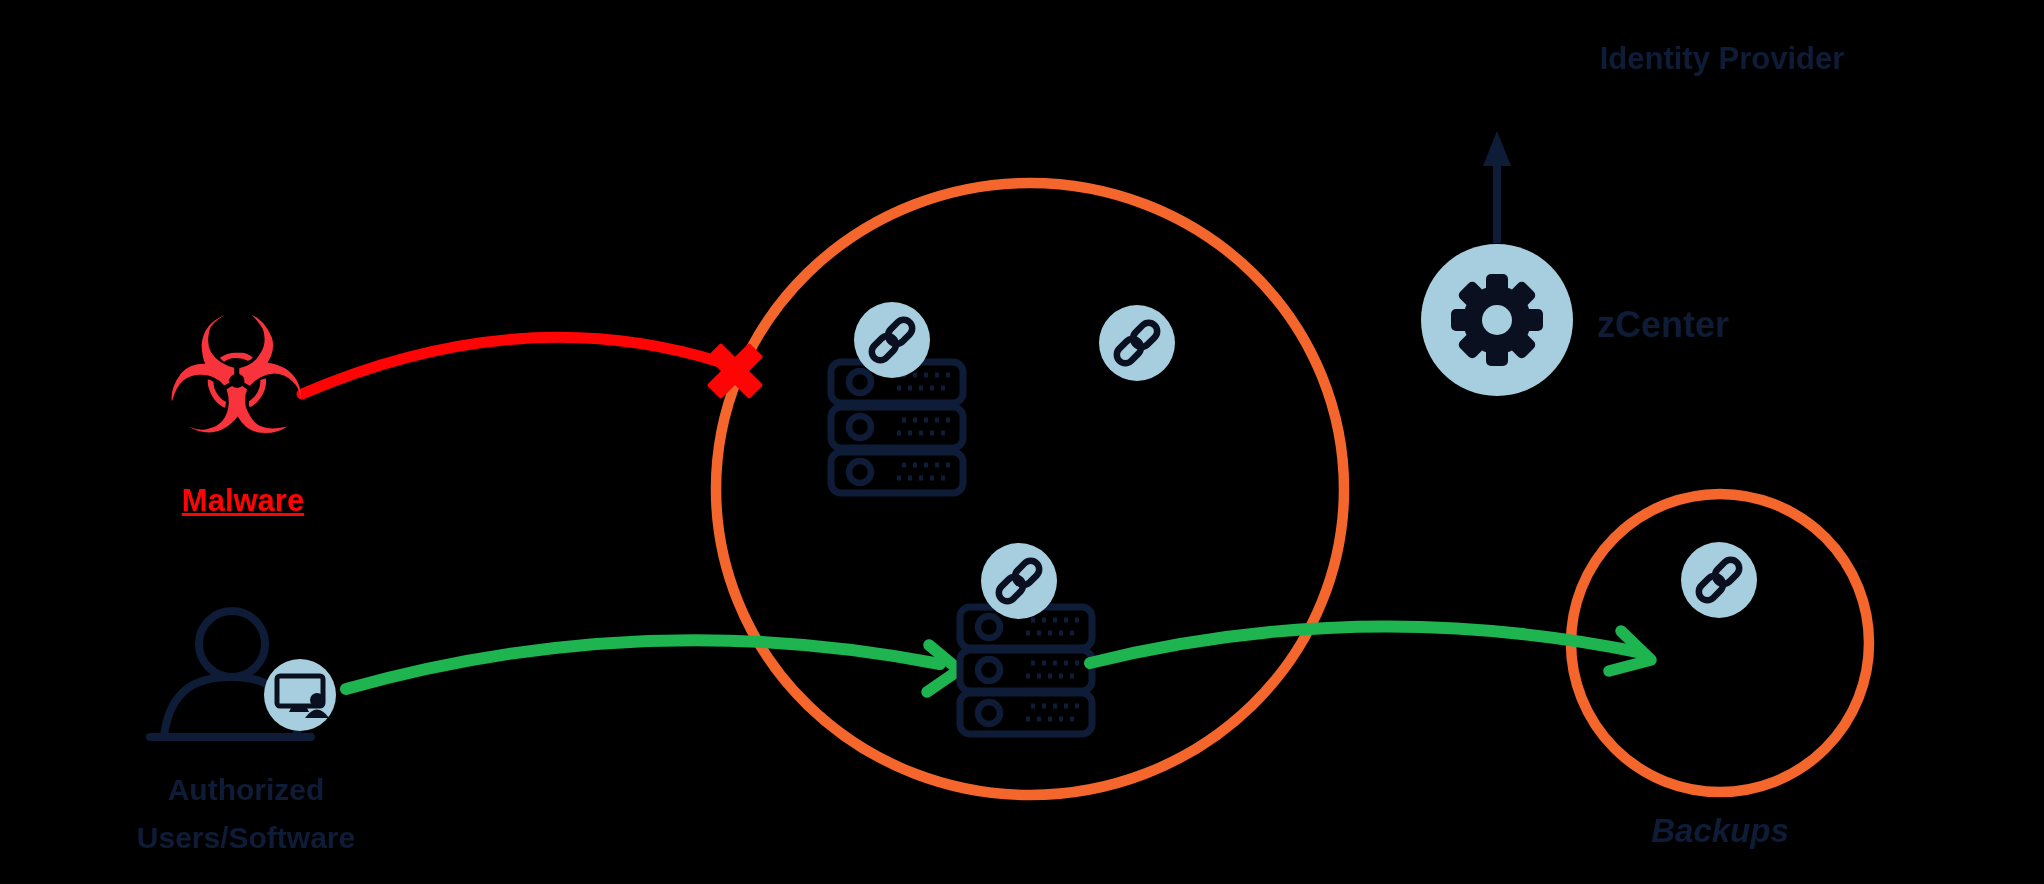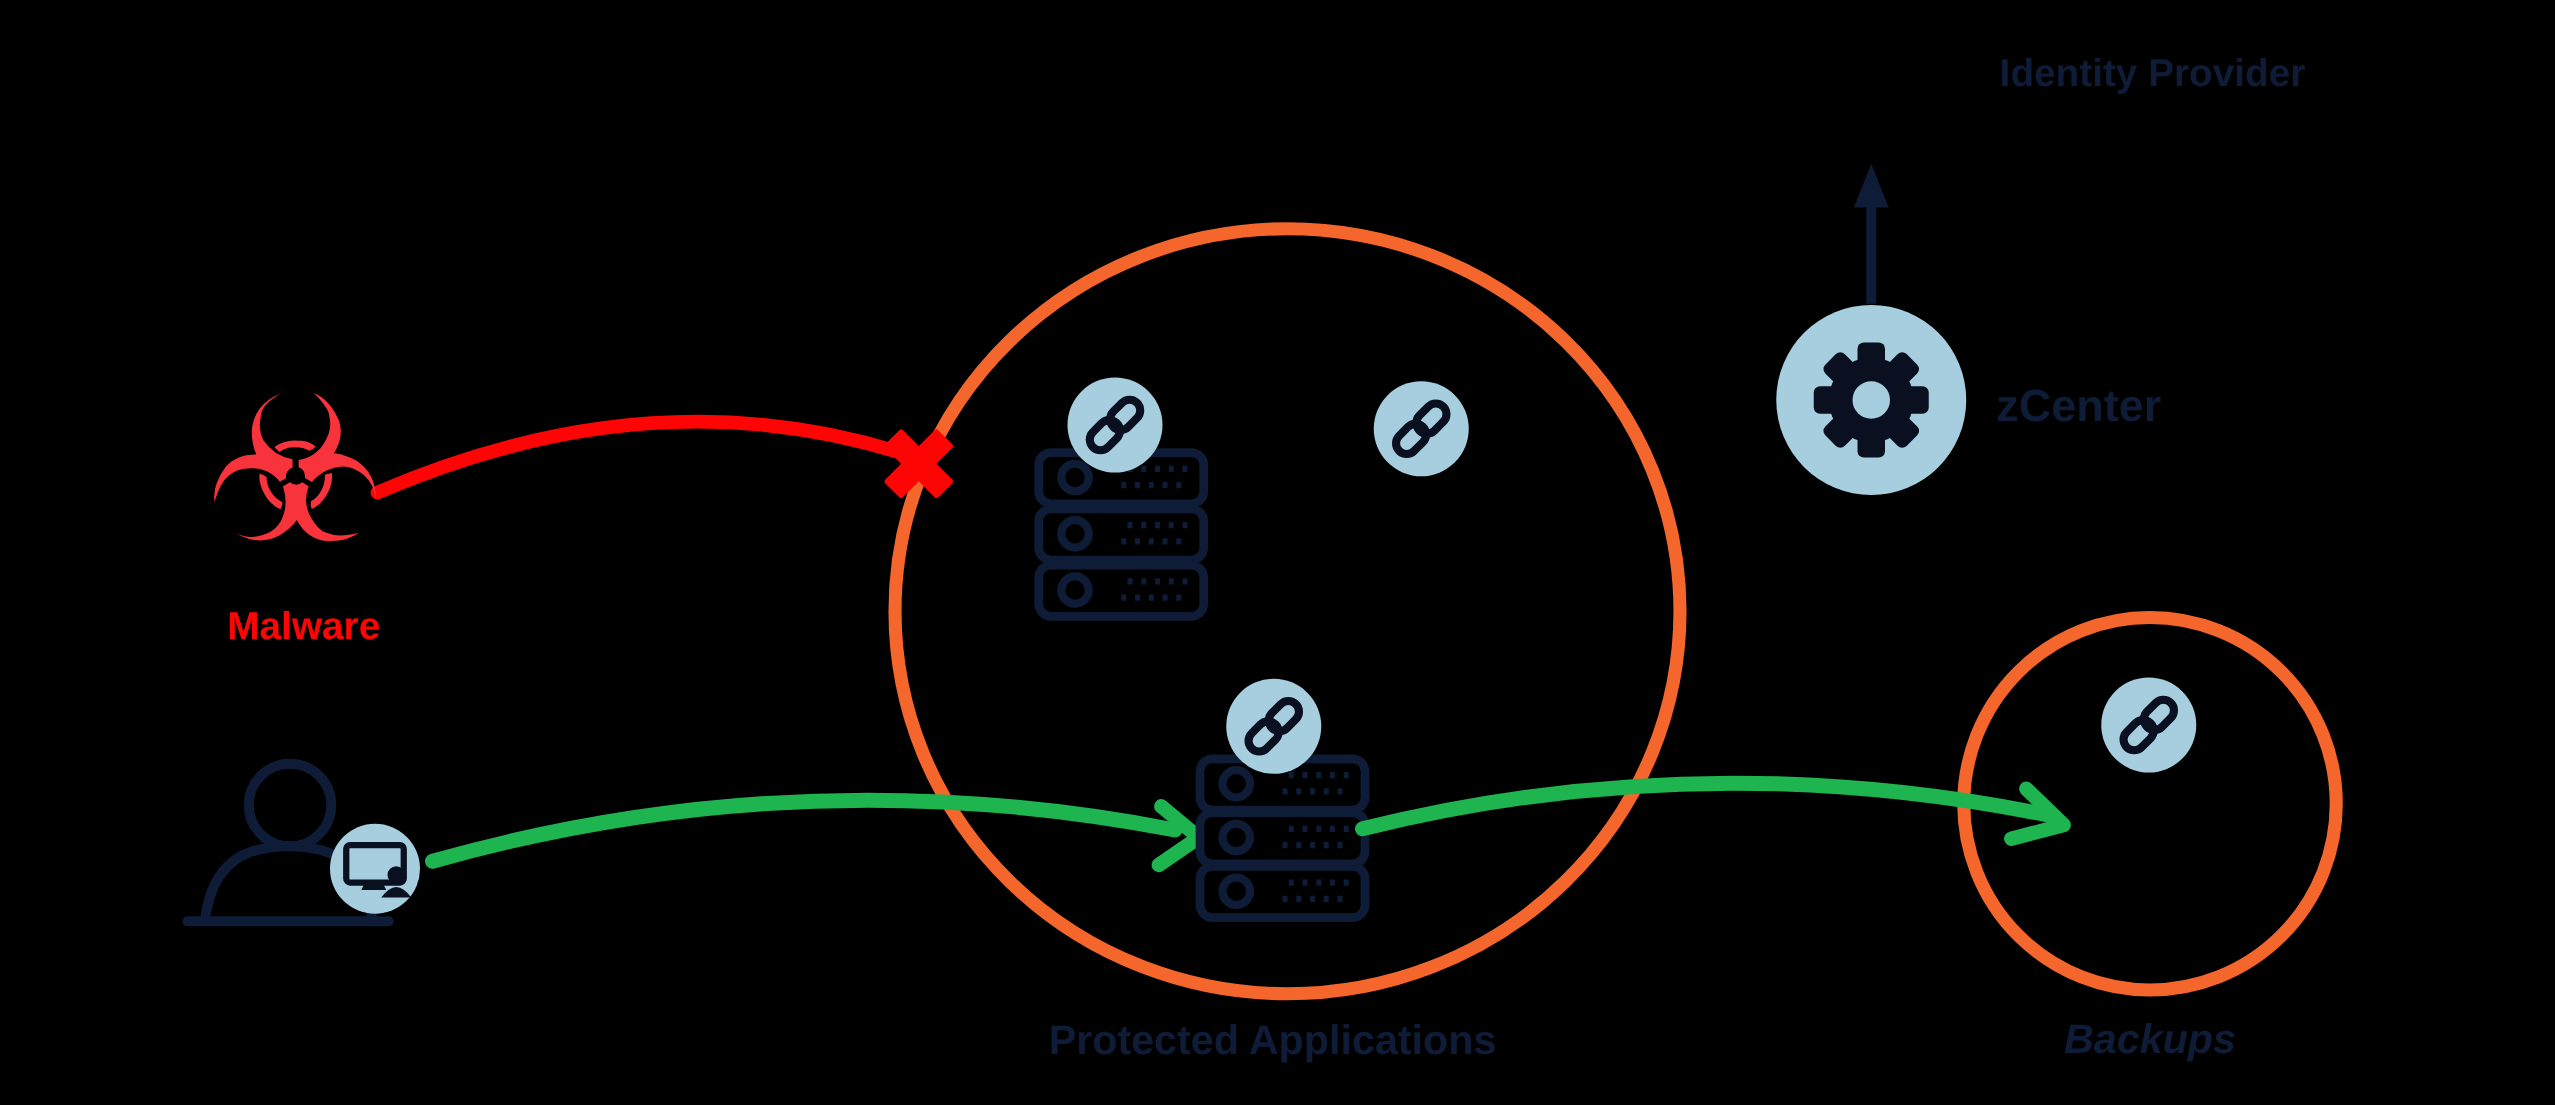--- a/index.html
+++ b/index.html
@@ -48,21 +48,21 @@
 
   
   .label {
     position: absolute;
     font-weight: bold;
     color: var(--navy);
     white-space: nowrap;
     transform: translateX(-50%);
   }
   .label.left-align { transform: none; }
-  .label.red { color: var(--red); }
+  .label.red { color: var(--red); text-decoration: underline; }
   .label.two-line { white-space: pre-line; text-align: center; line-height: 1.6; }
   #identity-provider-label { left: 1722px; top: 41px;  font-size: 31px; }
   #zcenter-label           { left: 1597px; top: 304px; font-size: 36px; }
   #malware-label           { left: 243px;  top: 483px; font-size: 31px; }
   #authorized-label        { left: 246px;  top: 766px; font-size: 30px; }
   #protected-label         { left: 1018px; top: 813px; font-size: 33px; }
   #backups-label           { left: 1720px; top: 812px; font-size: 33px; font-style: italic; }
 </style>
 </head>
 <body>
@@ -187,17 +187,18 @@
 
     <text class="biohazard" x="236" y="433" text-anchor="middle">☣</text>
   </svg>
 
   <div class="label" id="identity-provider-label">Identity Provider</div>
 
   <div class="label left-align" id="zcenter-label">zCenter</div>
 
   <div class="label red" id="malware-label">Malware</div>
 
-
-  <div class="label" id="protected-label">Protected Applications</div>
+  <div class="label two-line" id="authorized-label">Authorized
+Users/Software</div>
+
 
   <div class="label" id="backups-label">Backups</div>
 </div>
 
 </body></html>

